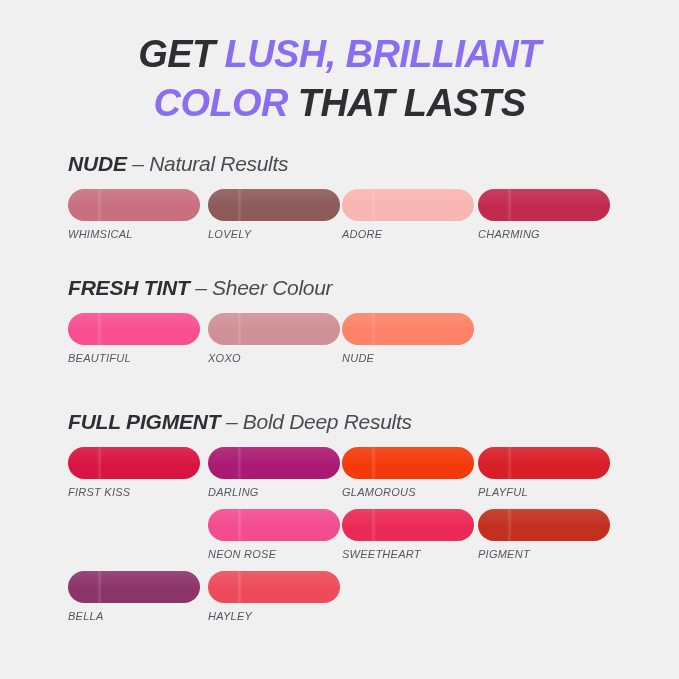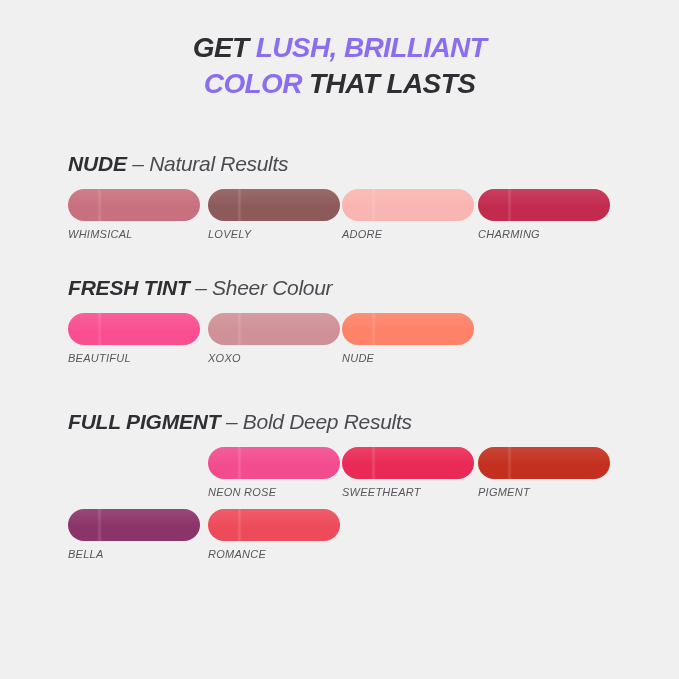--- a/index.html
+++ b/index.html
@@ -20,21 +20,21 @@
     background: #f0f0f0;
   }
 
   
   .title {
     position: absolute;
     left: 0;
     top: 30px;
     width: 679px;
     text-align: center;
-    font-size: 28px;
+    font-size: 38px;
     font-weight: bold;
     font-style: italic;
     line-height: 1.28;
     letter-spacing: -0.6px;
     color: #2f2f33;
   }
   .title .line { display: block; white-space: nowrap; }
   .title .dark { color: #2f2f33; }
   .title .accent { color: #8b6ef0; }
 
@@ -169,20 +169,38 @@
           <div class="swatch-label">NUDE</div>
         </div>
       </div>
     </div>
   </div>
 
   <div class="section" style="top:410px;">
     <div class="section-head"><span class="strong">FULL PIGMENT</span><span class="light"> – Bold Deep Results</span></div>
     <div class="grid">
 
+      <div class="row">
+        <div class="swatch-cell col0">
+          <div class="swatch" style="background:#d81442;"></div>
+          <div class="swatch-label">FIRST KISS</div>
+        </div>
+        <div class="swatch-cell col1">
+          <div class="swatch" style="background:#ab1a72;"></div>
+          <div class="swatch-label">DARLING</div>
+        </div>
+        <div class="swatch-cell col2">
+          <div class="swatch" style="background:#f43a0b;"></div>
+          <div class="swatch-label">GLAMOROUS</div>
+        </div>
+        <div class="swatch-cell col3">
+          <div class="swatch" style="background:#d81f28;"></div>
+          <div class="swatch-label">PLAYFUL</div>
+        </div>
+      </div>
 
       <div class="row">
         <div class="swatch-cell col1">
           <div class="swatch" style="background:#f24c8e;"></div>
           <div class="swatch-label">NEON ROSE</div>
         </div>
         <div class="swatch-cell col2">
           <div class="swatch" style="background:#ea2a56;"></div>
           <div class="swatch-label">SWEETHEART</div>
         </div>
@@ -192,20 +210,20 @@
         </div>
       </div>
 
       <div class="row">
         <div class="swatch-cell col0">
           <div class="swatch" style="background:#8b3469;"></div>
           <div class="swatch-label">BELLA</div>
         </div>
         <div class="swatch-cell col1">
           <div class="swatch" style="background:#ed4b5a;"></div>
-          <div class="swatch-label">ROMANCE</div>
+          <div class="swatch-label">HAYLEY</div>
         </div>
       </div>
 
     </div>
   </div>
 
 </div>
 
 </body></html>

